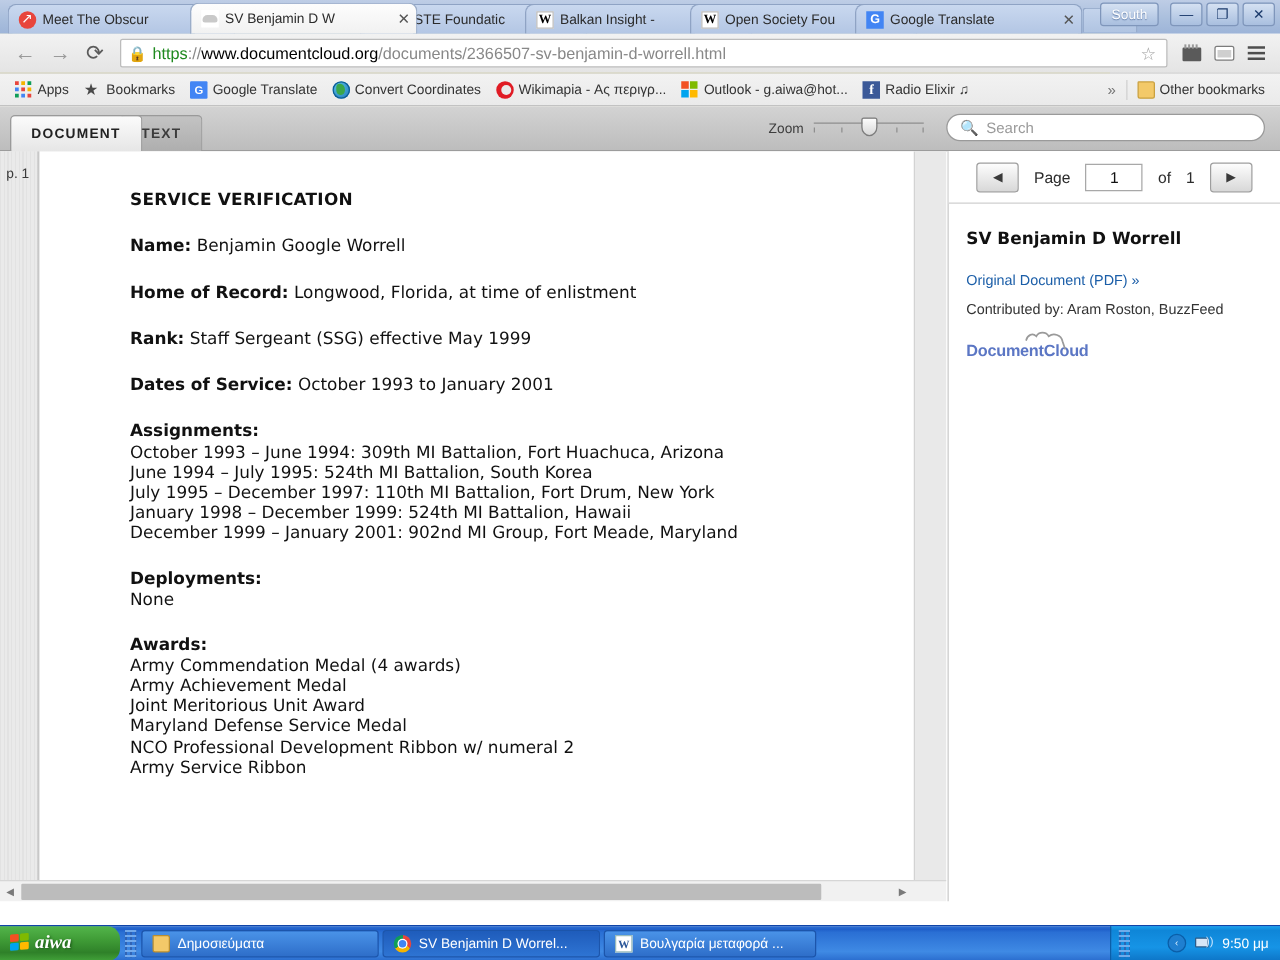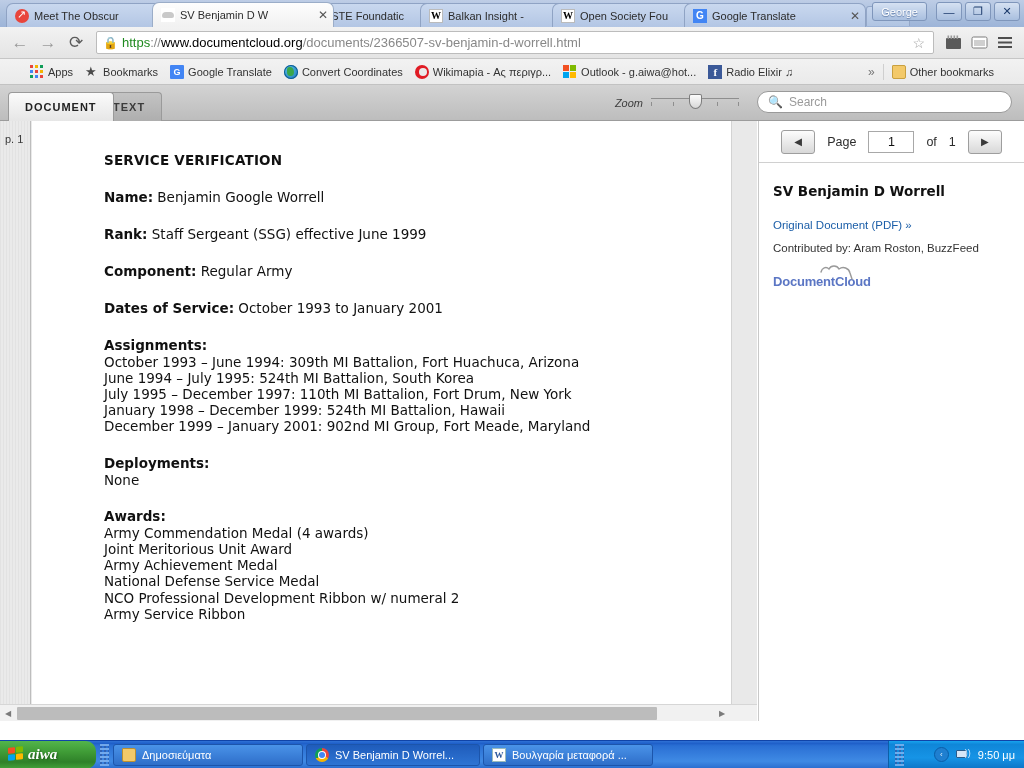--- a/index.html
+++ b/index.html
@@ -89,21 +89,21 @@
   .url-host { color:#000; }
   .url-path { color:#888; }
   .star { font-size:14px; color:#a0a0a0; padding:0 4px; }
   .tbicon { width:26px; height:26px; display:flex; align-items:center; justify-content:center; }
 
   
   .bmbar {
     position:absolute; left:0; top:59px; width:1024px; height:26px;
     background:linear-gradient(to bottom,#f2f2f2,#eaeaea);
     border-bottom:1px solid #c2c2c2;
-    display:flex; align-items:center; padding:0 24px; font-size:11px; color:#333;
+    display:flex; align-items:center; padding:0 6px; font-size:11px; color:#333;
   }
   .bm { display:flex; align-items:center; height:20px; padding:0 6px; white-space:nowrap; }
   .bmico { width:14px; height:14px; margin-right:4px; flex:0 0 14px; position:relative; display:inline-block; }
   .bmlabel { max-width:150px; overflow:hidden; text-overflow:ellipsis; }
   .ico-apps { display:grid; grid-template-columns:repeat(3,3px); grid-template-rows:repeat(3,3px); gap:2px; }
   .ico-apps i { background:#777; display:block; width:3px; height:3px; }
   .ico-apps i:nth-child(1){background:#e8453c}.ico-apps i:nth-child(2){background:#f4b400}
   .ico-apps i:nth-child(3){background:#0f9d58}.ico-apps i:nth-child(4){background:#4285f4}
   .ico-apps i:nth-child(5){background:#e8453c}.ico-apps i:nth-child(6){background:#f4b400}
   .ico-apps i:nth-child(7){background:#0f9d58}.ico-apps i:nth-child(8){background:#4285f4}
@@ -134,21 +134,21 @@
   }
   .dctab {
     position:absolute; top:7px; height:29px; padding:0 16px;
     display:flex; align-items:center; justify-content:center;
     font:bold 11px "Liberation Sans",sans-serif; letter-spacing:1px; color:#3c3c3c;
     border:1px solid #9a9a9a; border-bottom:none; border-radius:4px 4px 0 0;
     background:linear-gradient(to bottom,#c3c3c3,#aeaeae);
   }
   .dctab.active { background:linear-gradient(to bottom,#fbfbfb,#e6e6e6); color:#222; z-index:3; }
   .zoomwrap { position:absolute; right:285px; top:0; height:36px; display:flex; align-items:center; gap:8px; }
-  .zoomlabel { font-size:11px; color:#3e3e3e;font-style:italic; }
+  .zoomlabel { font-size:11px; color:#3e3e3e; }
   .zoomtrack { position:relative; width:88px; height:14px; }
   .zoomtrack .ln { position:absolute; left:0; top:2px; width:88px; height:1px; background:#8e8e8e; }
   .zoomtrack .tk { position:absolute; top:6px; width:1px; height:4px; background:#8e8e8e; }
   .zoomthumb {
     position:absolute; left:38px; top:-2px; width:13px; height:15px;
     background:linear-gradient(to bottom,#fcfcfc,#d8d8d8);
     border:1px solid #7d7d7d; border-radius:2px 2px 50% 50%;
   }
   .searchbox {
     position:absolute; right:12px; top:6px; width:255px; height:22px;
@@ -305,21 +305,21 @@
       <span class="tclose">✕</span>
     </div>
     <div class="tab" style="left:684px;width:182px;">
       <span class="fav fav-g">G</span>
       <span class="tlabel">Google Translate</span>
       <span class="tclose">✕</span>
     </div>
     <div class="newtab" style="left:866px;"></div>
 
     <div class="winbtns">
-      <div class="userbtn">George</div>
+      <div class="userbtn">South</div>
       <div class="winbtn">—</div>
       <div class="winbtn">❐</div>
       <div class="winbtn">✕</div>
     </div>
   </div>
 
   <div class="navbar">
     <div class="navicon">←</div>
     <div class="navicon">→</div>
     <div class="navicon enabled">⟳</div>
@@ -438,24 +438,24 @@
       </div>
 
       <div class="paper">
         <div class="doc">
           <h1>SERVICE VERIFICATION</h1>
 
           <div class="fld">
             <b>Name:</b><span> Benjamin Google Worrell</span>
           </div>
           <div class="fld">
-            <b>Rank:</b><span> Staff Sergeant (SSG) effective June 1999</span>
+            <b>Home of Record:</b><span> Longwood, Florida, at time of enlistment</span>
           </div>
           <div class="fld">
-            <b>Component:</b><span> Regular Army</span>
+            <b>Rank:</b><span> Staff Sergeant (SSG) effective May 1999</span>
           </div>
           <div class="fld">
             <b>Dates of Service:</b><span>  October 1993 to January 2001</span>
           </div>
 
           <div class="blk">
             <div class="hdr">Assignments:</div>
             <div class="ln">October 1993 – June 1994: 309th MI Battalion, Fort Huachuca, Arizona</div>
             <div class="ln">June 1994 – July 1995: 524th MI Battalion, South Korea</div>
             <div class="ln">July 1995 – December 1997: 110th MI Battalion, Fort Drum, New York</div>
@@ -464,23 +464,23 @@
           </div>
 
           <div class="blk">
             <div class="hdr">Deployments:</div>
             <div class="ln">None</div>
           </div>
 
           <div class="blk">
             <div class="hdr">Awards:</div>
             <div class="ln">Army Commendation Medal (4 awards)</div>
+            <div class="ln">Army Achievement Medal</div>
             <div class="ln">Joint Meritorious Unit Award</div>
-            <div class="ln">Army Achievement Medal</div>
-            <div class="ln">National Defense Service Medal</div>
+            <div class="ln">Maryland Defense Service Medal</div>
             <div class="ln">NCO Professional Development Ribbon w/ numeral 2</div>
             <div class="ln">Army Service Ribbon</div>
 
           </div>
         </div>
       </div>
     </div>
 
     <div class="vsb">
       <div class="arrow up">▲</div>

